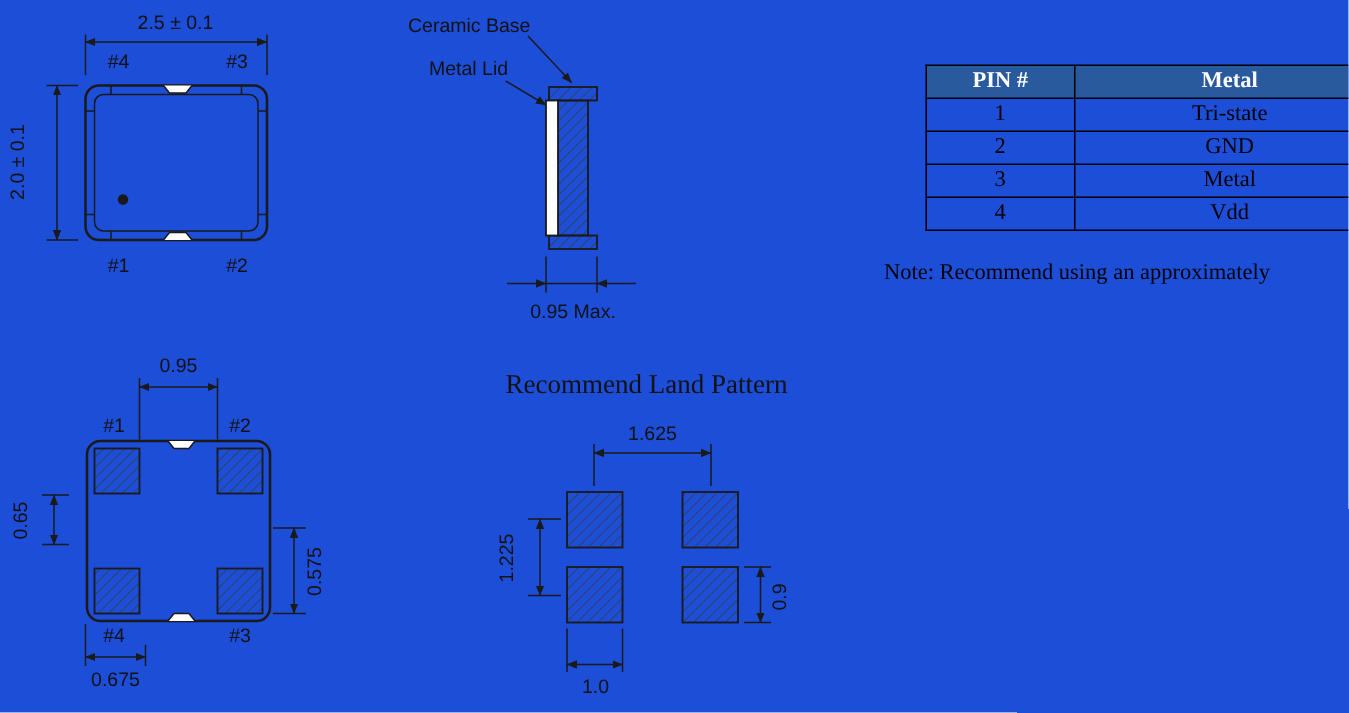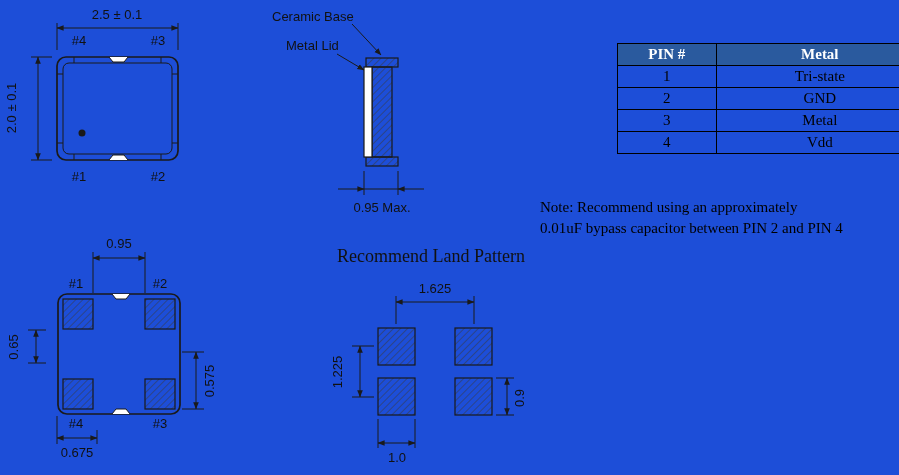--- a/index.html
+++ b/index.html
@@ -24,21 +24,21 @@
     border-collapse:collapse; font:15px "Liberation Serif", serif; color:#000;padding-left:40px;
   }
   .pin-table th, .pin-table td {
     border:1px solid #000; text-align:center; height:21px; padding:0 2px;
   }
   .pin-table th { background:#2a5a9e; color:#ffffff; font-weight:bold; }
 
   .note {
     position:absolute; left:540px; top:172px; width:356px;
     font:15px "Liberation Serif", serif; color:#000;
-    line-height:21px;margin-top:25px;
+    text-align:center; line-height:21px;
   }
 </style>
 </head>
 <body>
 
 <div class="canvas">
 
   <svg class="drawing" width="899" height="475" viewBox="0 0 899 475">
     <defs>
       <marker id="arr" viewBox="0 0 10 10" refX="9.5" refY="5" markerWidth="7" markerHeight="7" orient="auto-start-reverse">
@@ -192,16 +192,15 @@
     </tr>
     <tr>
       <td>4</td>
       <td>Vdd</td>
     </tr>
   </tbody>
     </table>
 
   <div class="note">
     <div>Note: Recommend using an approximately</div>
-    <div>0.01uF bypass capacitor between PIN 2 and PIN 4</div>
   </div>
 
 </div>
 
 </body></html>

